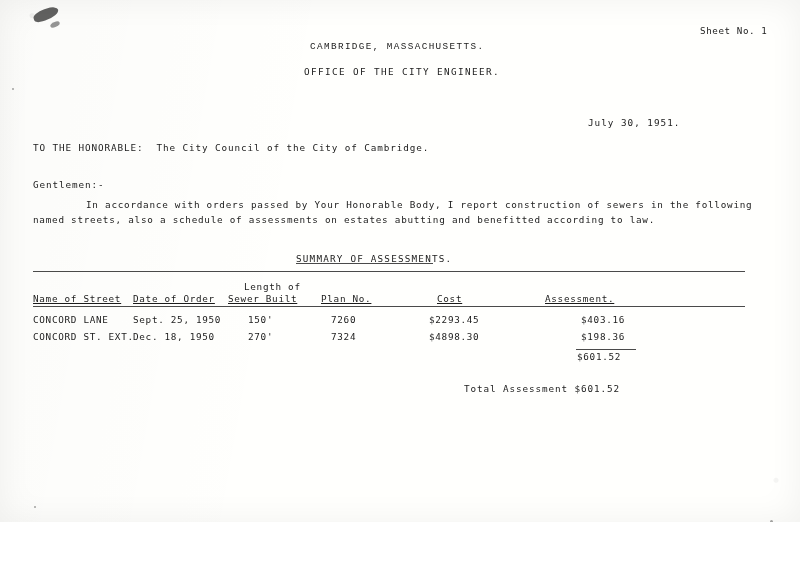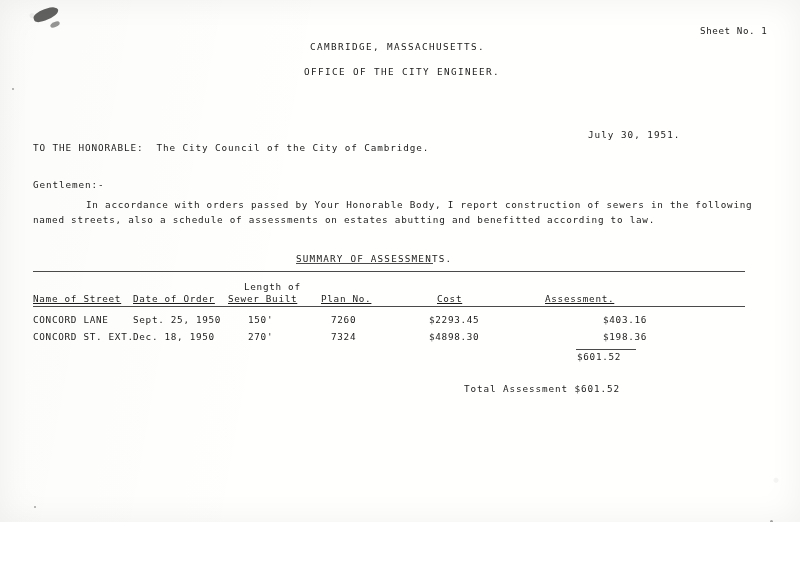--- a/index.html
+++ b/index.html
@@ -30,23 +30,23 @@
   }
   .txt {
     position: absolute;
     white-space: pre;
     letter-spacing: 0.6px;
     font-size: 9.3px;
     line-height: 12px;
     color: #232323;
   }
   .sheet-no { top: 25px; left: 700px; font-size: 9.2px; }
-  .city { top: 41px; left: 310px; letter-spacing: 1.4px; }
+  .city { top: 41px; left: 310px; letter-spacing: 1.4px; font-family: Liberation Mono, monospace; }
   .office { top: 66px; left: 304px; letter-spacing: 1.4px; }
-  .date { top: 129px; left: 588px; letter-spacing: 1.0px; text-align: right; }
+  .date { top: 117px; left: 588px; letter-spacing: 1.0px; text-align: right; }
   .honorable { top: 142px; left: 33px; letter-spacing: 0.9px; }
   .gentlemen { top: 179px; left: 33px; letter-spacing: 0.9px; }
   .body1 { top: 199px; left: 86px; letter-spacing: 0.75px; }
   .body2 { top: 214px; left: 33px; letter-spacing: 0.75px; }
   .summary { top: 253px; left: 296px; letter-spacing: 1.2px; }
   .hdr-len1 { top: 281px; left: 244px; letter-spacing: 0.7px; }
   .hdr-name { left: 33px; }
   .hdr-date { left: 133px; }
   .hdr-len2 { left: 228px; }
   .hdr-plan { left: 321px; }
@@ -67,21 +67,21 @@
   .rule-assess-total { top: 349px; left: 576px; width: 60px; }
 
   .cell { position: absolute; white-space: pre; font-size: 9.3px; letter-spacing: 0.7px; }
   .r1 { top: 314px; }
   .r2 { top: 331px; }
   .c-name { left: 33px; }
   .c-date { left: 133px; }
   .c-len  { left: 248px; }
   .c-plan { left: 331px; }
   .c-cost { left: 429px; }
-  .c-assess { left: 603px; }
+  .c-assess { left: 581px; }
   .total-line { top: 351px; left: 577px; }
   .total-assess { top: 383px; left: 464px; letter-spacing: 0.9px; }
 
   .blot {
     position: absolute;
     background: #2f2f2f;
     opacity: 0.75;
     pointer-events: none;
   }
   .blot-a { top: 9px; left: 33px; width: 26px; height: 11px; border-radius: 50% 40% 60% 30%; transform: rotate(-18deg); }

